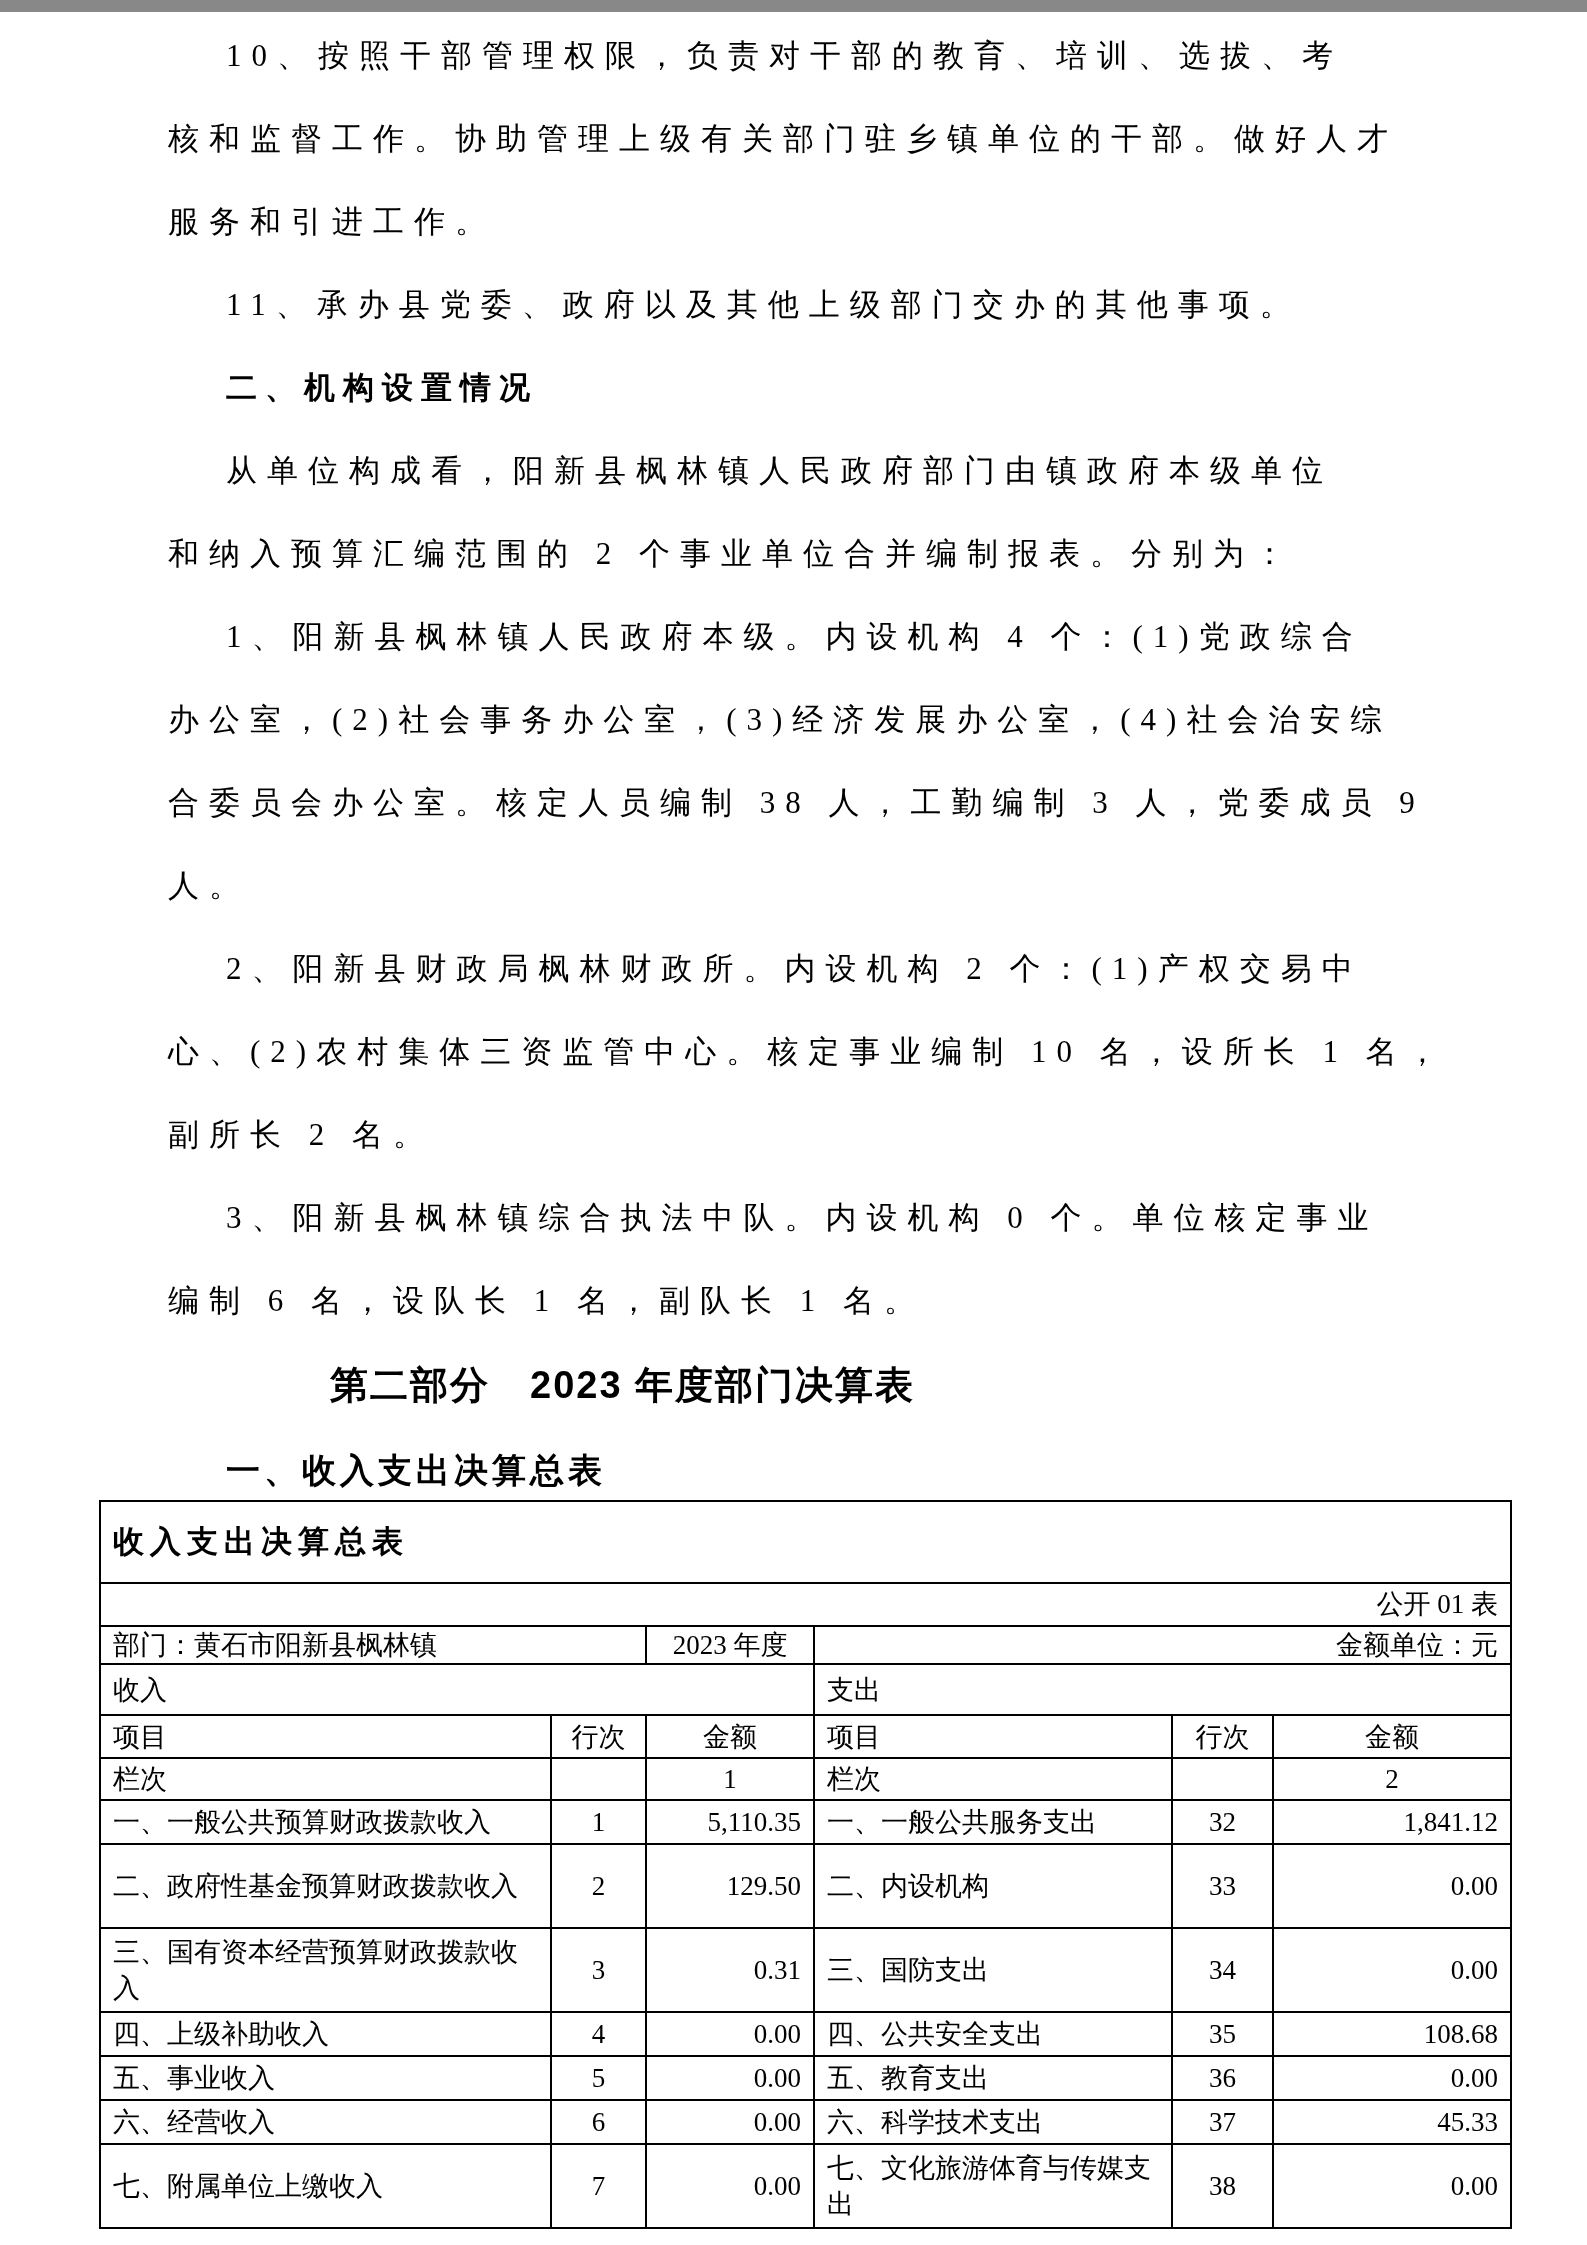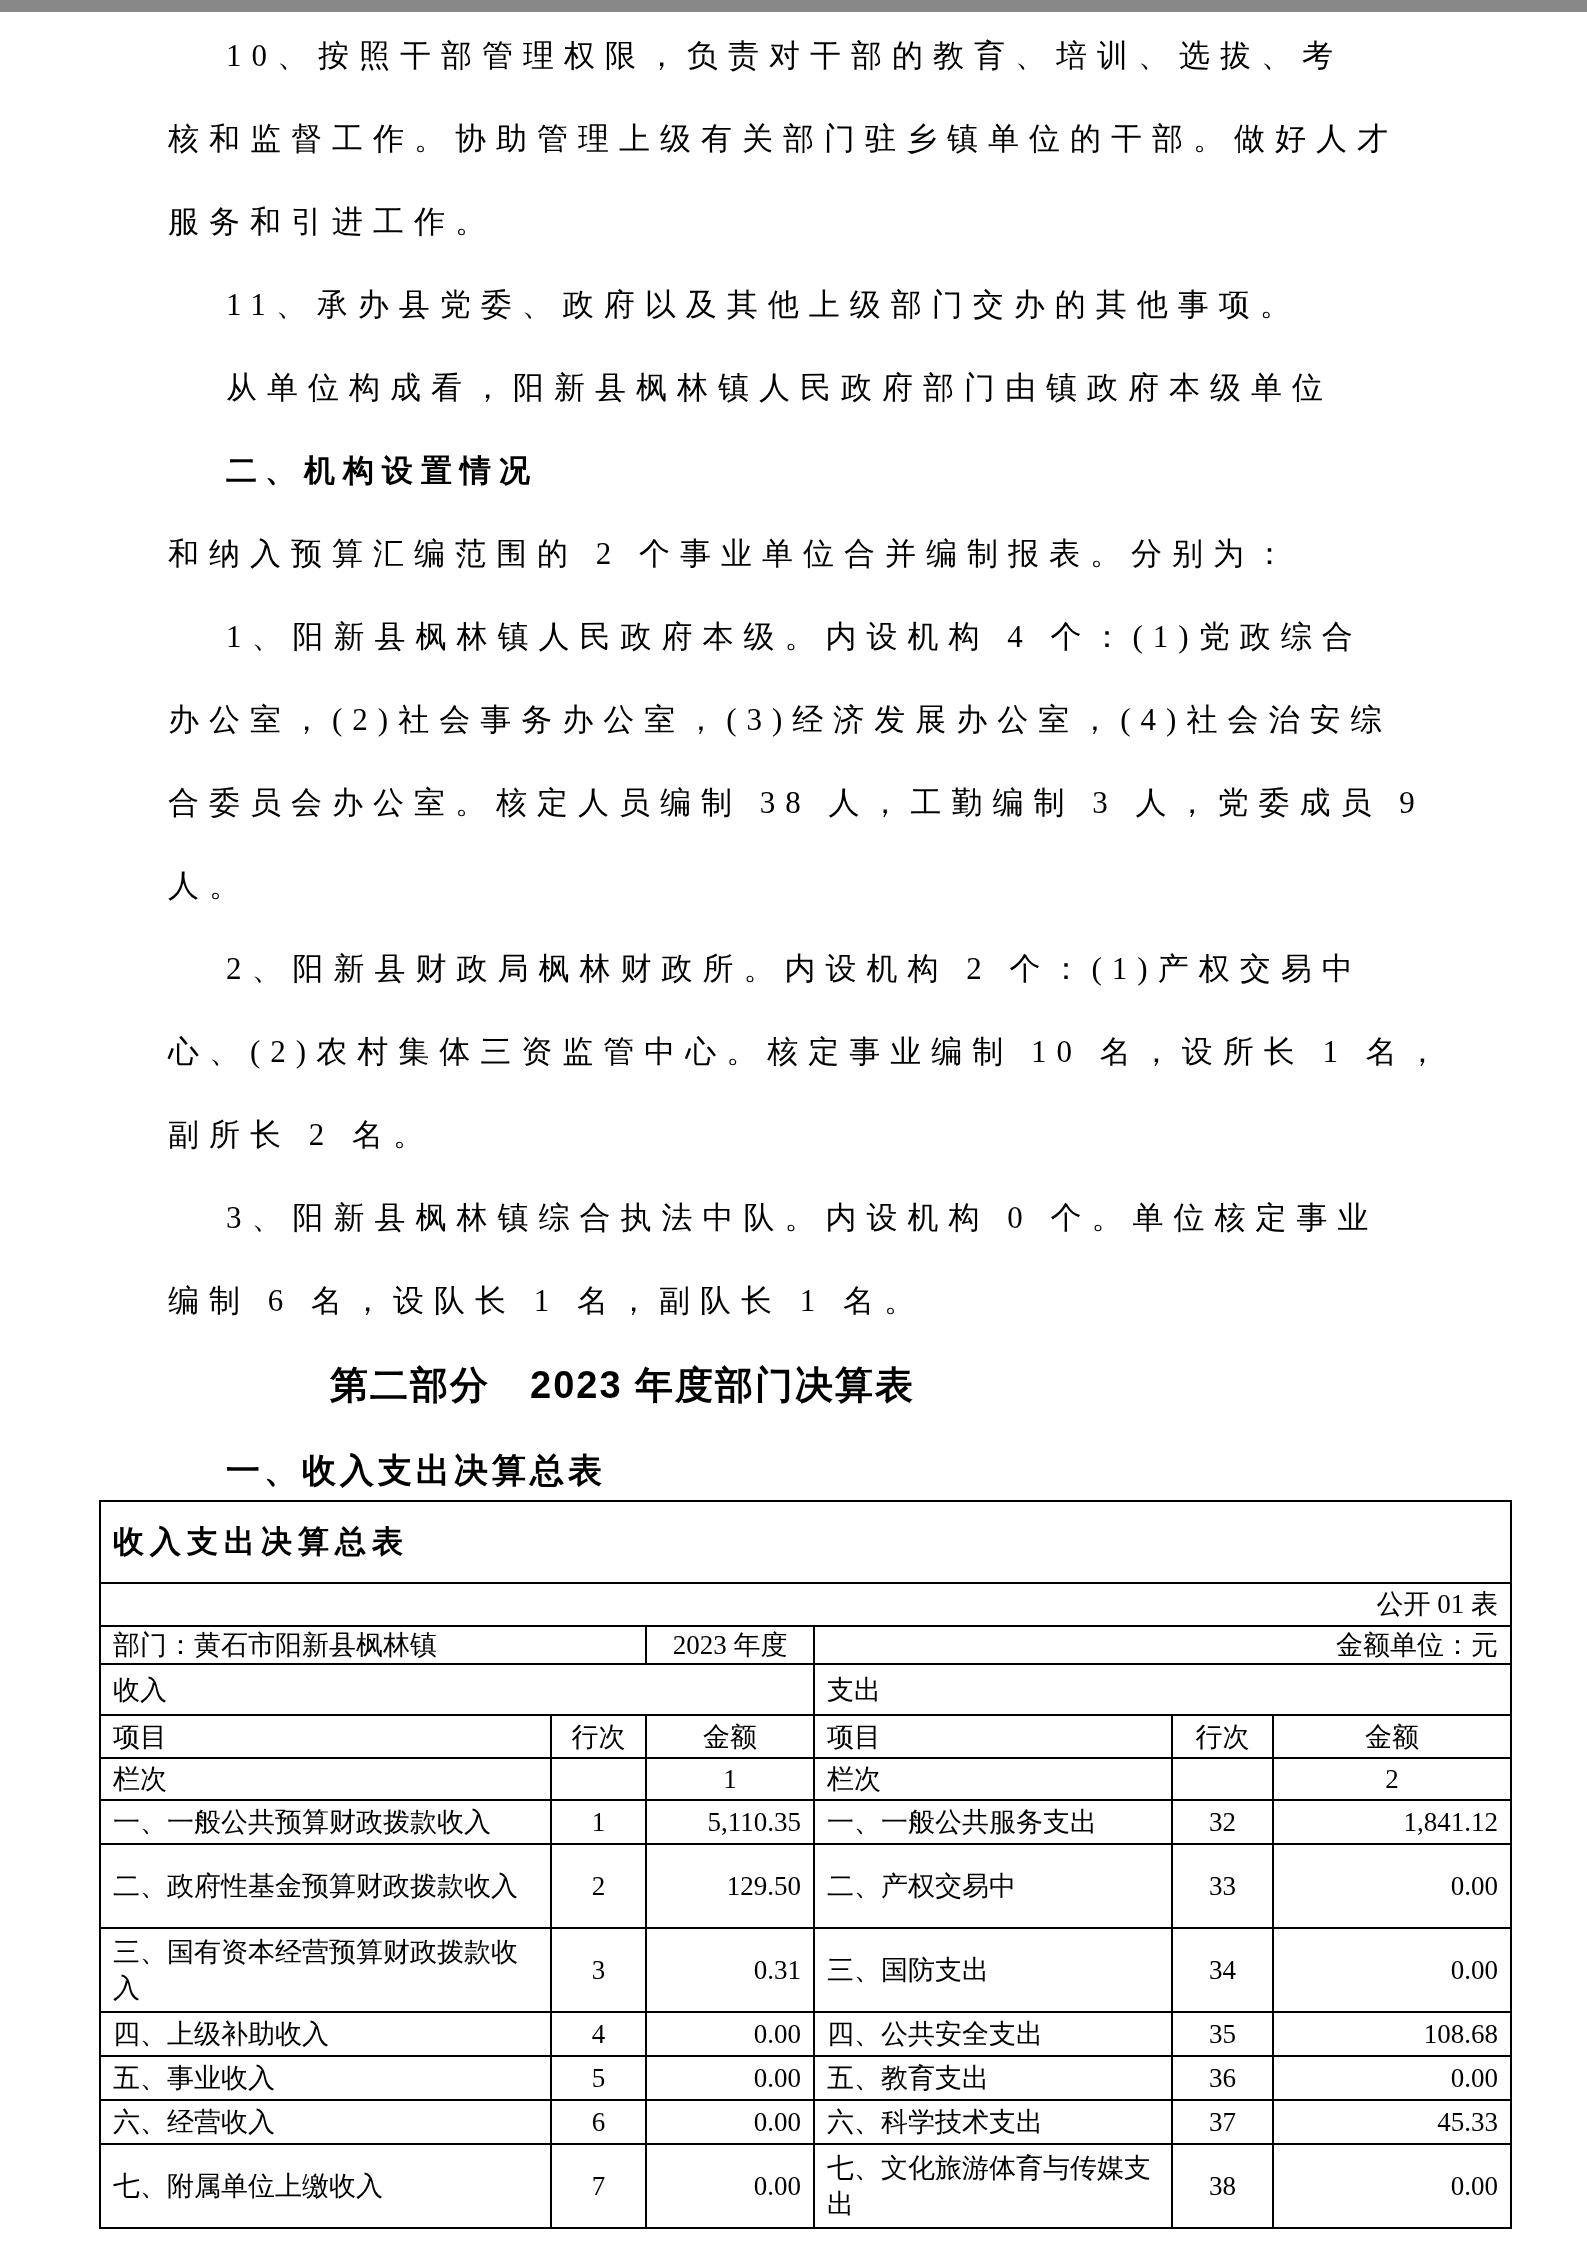--- a/index.html
+++ b/index.html
@@ -58,22 +58,22 @@
 </head>
 <body>
 
 <div class="page">
 
   <div class="doc">
     <div class="line indent">10、按照干部管理权限，负责对干部的教育、培训、选拔、考</div>
     <div class="line">核和监督工作。协助管理上级有关部门驻乡镇单位的干部。做好人才</div>
     <div class="line">服务和引进工作。</div>
     <div class="line indent">11、承办县党委、政府以及其他上级部门交办的其他事项。</div>
+    <div class="line indent h1">二、机构设置情况</div>
     <div class="line indent">从单位构成看，阳新县枫林镇人民政府部门由镇政府本级单位</div>
-    <div class="line indent h1">二、机构设置情况</div>
     <div class="line">和纳入预算汇编范围的 2 个事业单位合并编制报表。分别为：</div>
     <div class="line indent">1、阳新县枫林镇人民政府本级。内设机构 4 个：(1)党政综合</div>
     <div class="line">办公室，(2)社会事务办公室，(3)经济发展办公室，(4)社会治安综</div>
     <div class="line">合委员会办公室。核定人员编制 38 人，工勤编制 3 人，党委成员 9</div>
     <div class="line">人。</div>
     <div class="line indent">2、阳新县财政局枫林财政所。内设机构 2 个：(1)产权交易中</div>
     <div class="line">心、(2)农村集体三资监管中心。核定事业编制 10 名，设所长 1 名，</div>
     <div class="line">副所长 2 名。</div>
     <div class="line indent">3、阳新县枫林镇综合执法中队。内设机构 0 个。单位核定事业</div>
     <div class="line">编制 6 名，设队长 1 名，副队长 1 名。</div>
@@ -127,21 +127,21 @@
         <td class="ac">1</td>
         <td class="ar">5,110.35</td>
         <td class="al">一、一般公共服务支出</td>
         <td class="ac">32</td>
         <td class="ar">1,841.12</td>
       </tr>
       <tr class="rh-tall">
         <td class="al">二、政府性基金预算财政拨款收入</td>
         <td class="ac">2</td>
         <td class="ar">129.50</td>
-        <td class="al">二、产权交易中</td>
+        <td class="al">二、内设机构</td>
         <td class="ac">33</td>
         <td class="ar">0.00</td>
       </tr>
       <tr class="rh-tall">
         <td class="al">三、国有资本经营预算财政拨款收入</td>
         <td class="ac">3</td>
         <td class="ar">0.31</td>
         <td class="al">三、国防支出</td>
         <td class="ac">34</td>
         <td class="ar">0.00</td>

